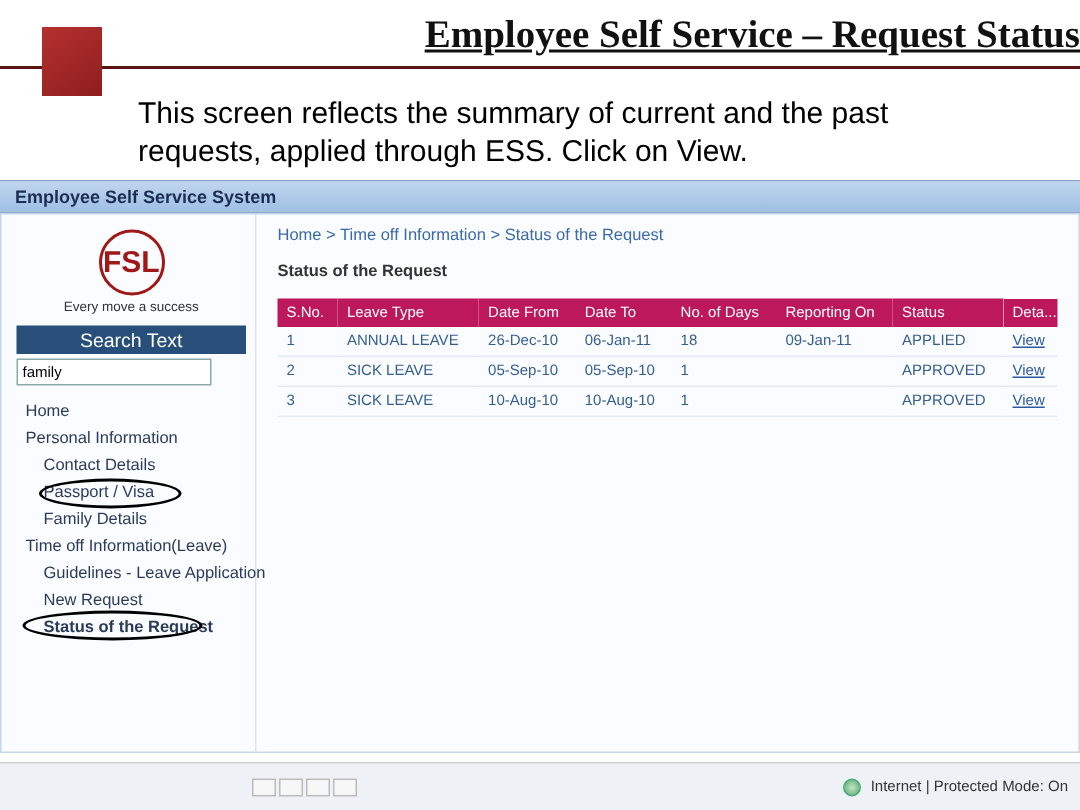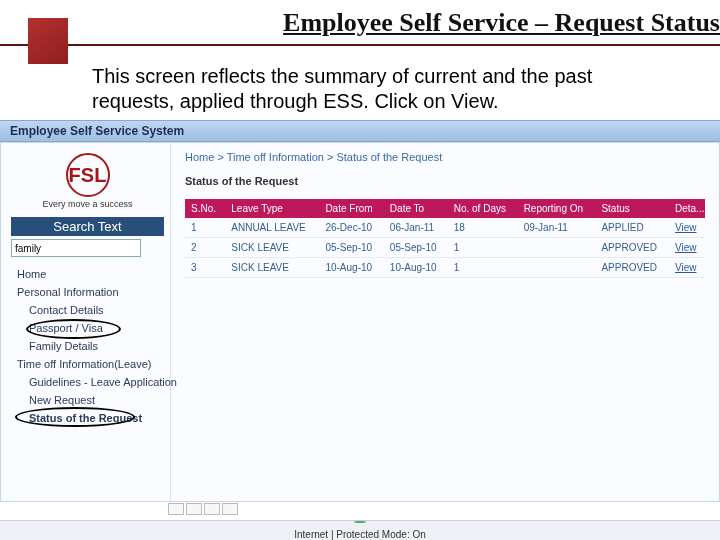--- a/index.html
+++ b/index.html
@@ -191,31 +191,30 @@
   table.req .col-deta {
     width: 36px;
     max-width: 36px;
     overflow: hidden;
   }
   .footer-bar {
     position: absolute;
     left: 0;
     right: 0;
     bottom: 0;
-    height: 20px;
+    height: 32px;
     border-top: 1px solid #cfcfcf;
     background: #eef2f6;
     display: flex;
     justify-content: flex-end;
     align-items: center;
     font-size: 10px;
     color: #333;
     padding: 0 8px;
     gap: 6px;
-    flex-direction: column;
   }
   .footer-squares {
     display: flex;
     gap: 2px;
     margin-right: auto;
     margin-left: 160px;
   }
   .footer-squares span {
     width: 16px;
     height: 12px;

